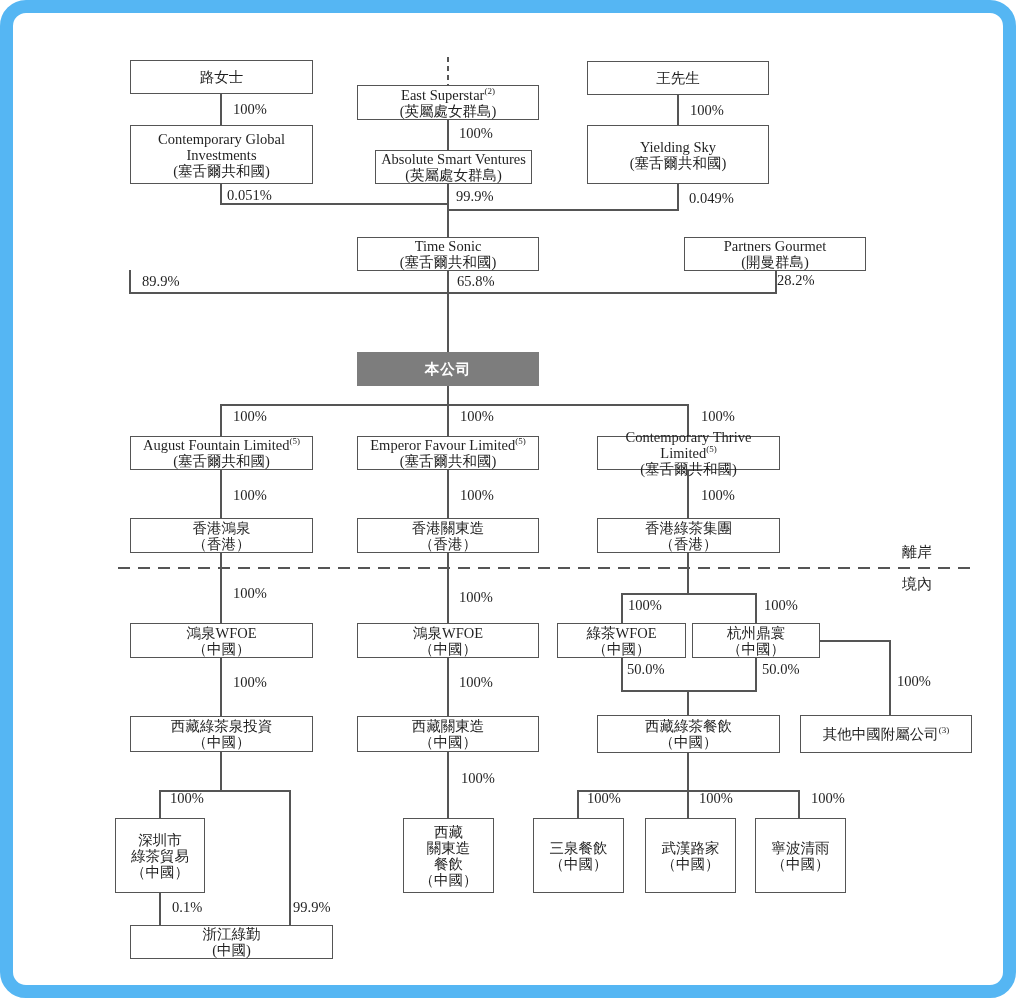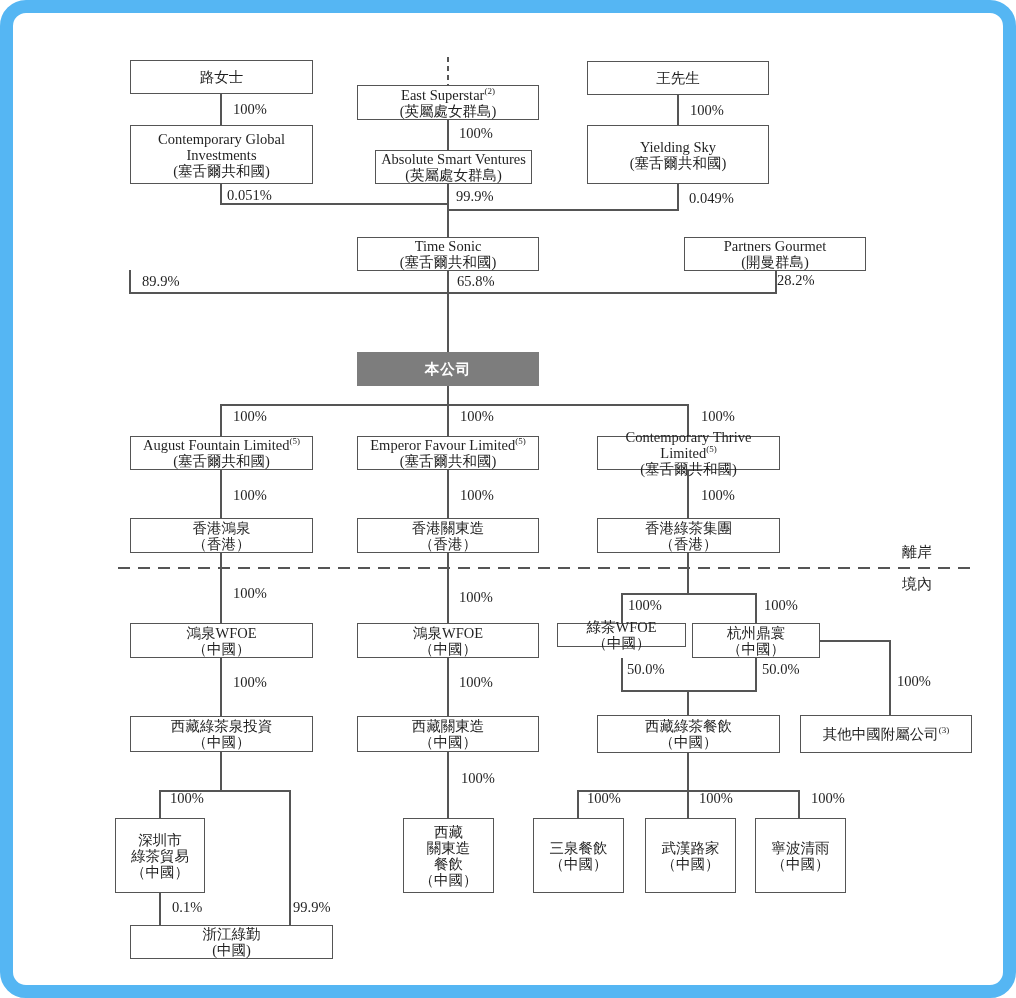--- a/index.html
+++ b/index.html
@@ -134,21 +134,21 @@
     <div class="lc">（香港）</div>
   </div>
   <div class="node" style="left:130px;top:623px;width:183px;height:35px">
     <div class="nm">鴻泉WFOE</div>
     <div class="lc">（中國）</div>
   </div>
   <div class="node" style="left:357px;top:623px;width:182px;height:35px">
     <div class="nm">鴻泉WFOE</div>
     <div class="lc">（中國）</div>
   </div>
-  <div class="node" style="left:557px;top:623px;width:129px;height:24px">
+  <div class="node" style="left:557px;top:623px;width:129px;height:35px">
     <div class="nm">綠茶WFOE</div>
     <div class="lc">（中國）</div>
   </div>
   <div class="node" style="left:692px;top:623px;width:128px;height:35px">
     <div class="nm">杭州鼎寰</div>
     <div class="lc">（中國）</div>
   </div>
   <div class="node" style="left:130px;top:716px;width:183px;height:36px">
     <div class="nm">西藏綠茶泉投資</div>
     <div class="lc">（中國）</div>

